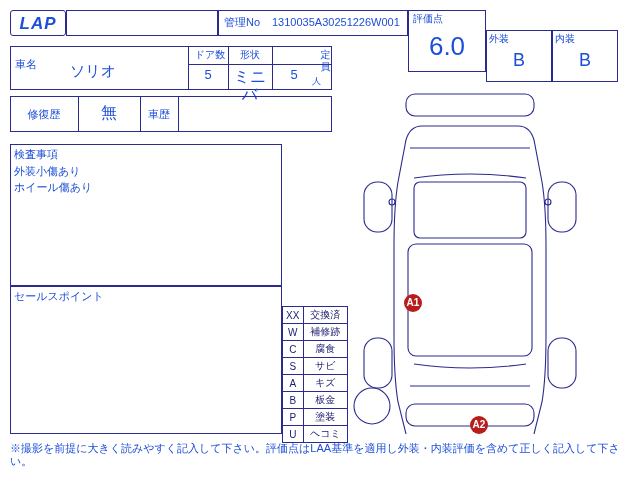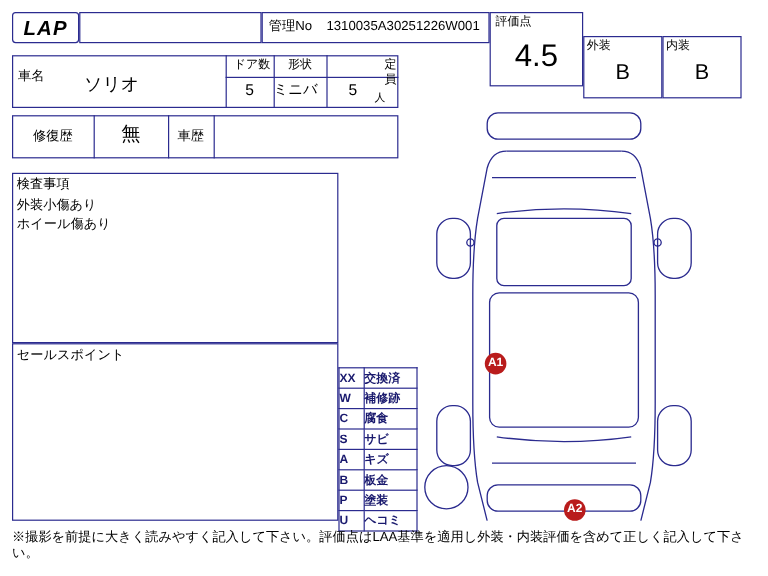--- a/index.html
+++ b/index.html
@@ -22,21 +22,21 @@
     box-sizing: border-box;
   }
   .border {
     position: absolute;
     box-sizing: border-box;
     border: 1px solid #2b2b8f;
   }
   .txt {
     position: absolute;
     box-sizing: border-box;
-    color: #000000;
+    color: #1d4ed8;
     line-height: 1.15;
     white-space: pre-wrap;
   }
 
   
   #logo-box {
     left: 10px; top: 10px; width: 56px; height: 26px;
     border: 1px solid #2b2b8f;
     border-radius: 3px;
   }
@@ -95,21 +95,21 @@
   #info-v1 { left: 188px; top: 46px; width: 0; height: 44px; border-left: 1px solid #2b2b8f; border-top: none; border-right: none; border-bottom: none; }
   #info-v2 { left: 228px; top: 46px; width: 0; height: 44px; border-left: 1px solid #2b2b8f; border-top: none; border-right: none; border-bottom: none; }
   #info-v3 { left: 272px; top: 46px; width: 0; height: 44px; border-left: 1px solid #2b2b8f; border-top: none; border-right: none; border-bottom: none; }
   #info-h1 { left: 188px; top: 64px; width: 144px; height: 0; border-top: 1px solid #2b2b8f; border-left: none; border-right: none; border-bottom: none; }
 
   #label-carname { left: 15px; top: 58px; font-size: 11px; }
   #value-carname { left: 70px; top: 62px; font-size: 15px; }
   #label-doors { left: 190px; top: 49px; width: 40px; font-size: 10px; text-align: center; }
   #value-doors { left: 188px; top: 68px; width: 40px; font-size: 13px; text-align: center; }
   #label-shape { left: 228px; top: 49px; width: 44px; font-size: 10px; text-align: center; font-family: Liberation Serif, serif; }
-  #value-shape { left: 228px; top: 68px; width: 44px; font-size: 12px; }
+  #value-shape { left: 228px; top: 68px; width: 44px; font-size: 16px; text-align: center; }
   #label-capacity { left: 272px; top: 49px; width: 60px; font-size: 10px; text-align: center; padding-left: 47px; }
   #value-capacity { left: 272px; top: 68px; width: 44px; font-size: 13px; text-align: center; }
   #unit-capacity { left: 312px; top: 76px; font-size: 9px; }
 
   
   #rep-box { left: 10px; top: 96px; width: 322px; height: 36px; }
   #rep-v1 { left: 78px; top: 96px; width: 0; height: 36px; border-left: 1px solid #2b2b8f; border-top:none; border-right:none; border-bottom:none; }
   #rep-v2 { left: 140px; top: 96px; width: 0; height: 36px; border-left: 1px solid #2b2b8f; border-top:none; border-right:none; border-bottom:none; }
   #rep-v3 { left: 178px; top: 96px; width: 0; height: 36px; border-left: 1px solid #2b2b8f; border-top:none; border-right:none; border-bottom:none; }
   #label-repair { left: 10px; top: 108px; width: 68px; font-size: 11px; text-align: center; }
@@ -133,22 +133,21 @@
     left: 282px; top: 306px;
     width: 66px;
     border-collapse: collapse;
   }
   #legend td {
     border: 1px solid #2b2b8f;
     font-size: 10px;
     height: 16px;
     padding: 0;
     color: #1a1a6e;
-    text-align: left;
-    font-weight: bold;
+    text-align: center;
   }
   #legend td.code { width: 20px; }
   #legend td.desc { width: 46px; }
 
   
   #footer-note {
     left: 10px; top: 442px; width: 620px; font-size: 11px;
   }
 
   
@@ -181,21 +180,21 @@
   <div class="txt" id="logo-text">LAP</div>
 
   <div class="border" id="title-box"></div>
 
   <div class="border" id="mgmt-box"></div>
   <div class="txt" id="mgmt-label">管理No</div>
   <div class="txt" id="mgmt-value">1310035A30251226W001</div>
 
   <div class="border" id="eval-box"></div>
   <div class="txt" id="eval-label">評価点</div>
-  <div class="txt" id="eval-score">4.5</div>
+  <div class="txt" id="eval-score">6.0</div>
 
   <div class="border" id="ext-box"></div>
   <div class="txt" id="ext-label">外装</div>
   <div class="txt" id="ext-value">B</div>
 
   <div class="border" id="int-box"></div>
   <div class="txt" id="int-label">内装</div>
   <div class="txt" id="int-value">B</div>
 
   <div class="border" id="info-box"></div>

